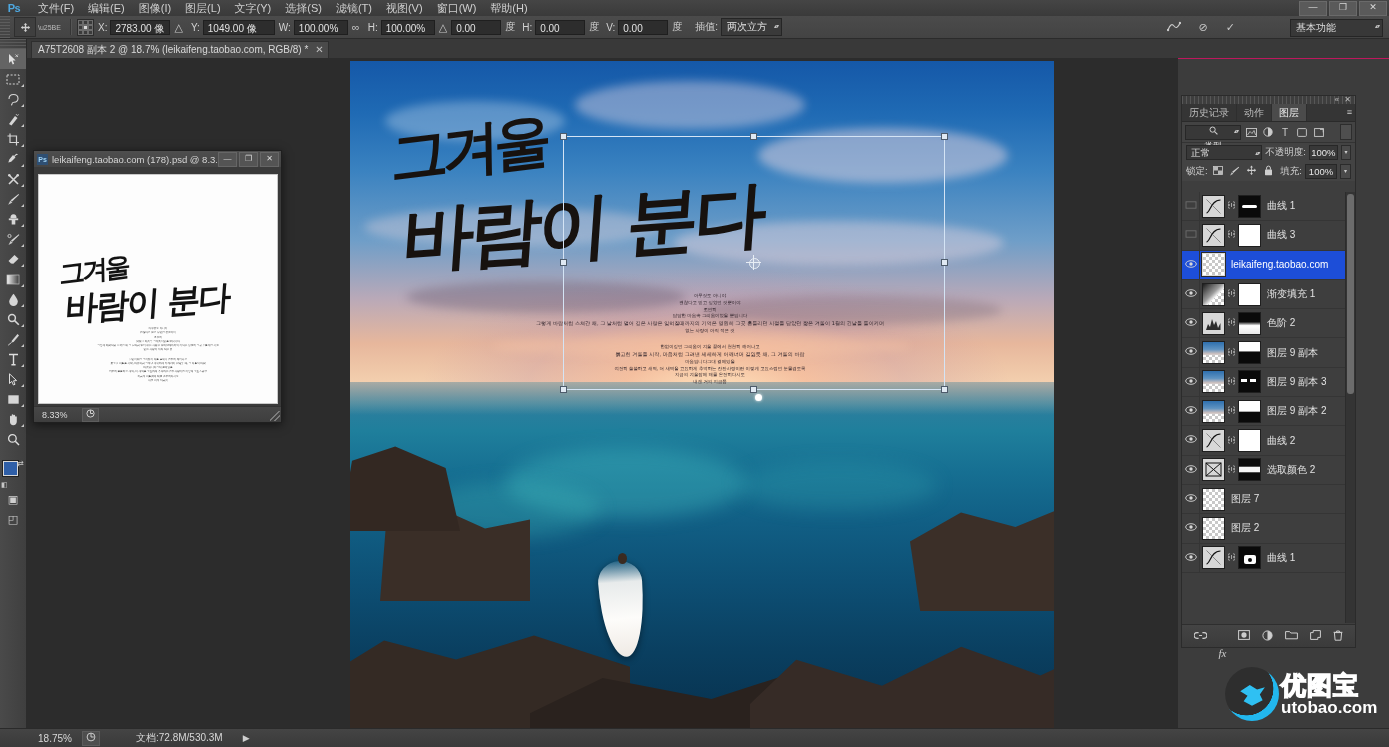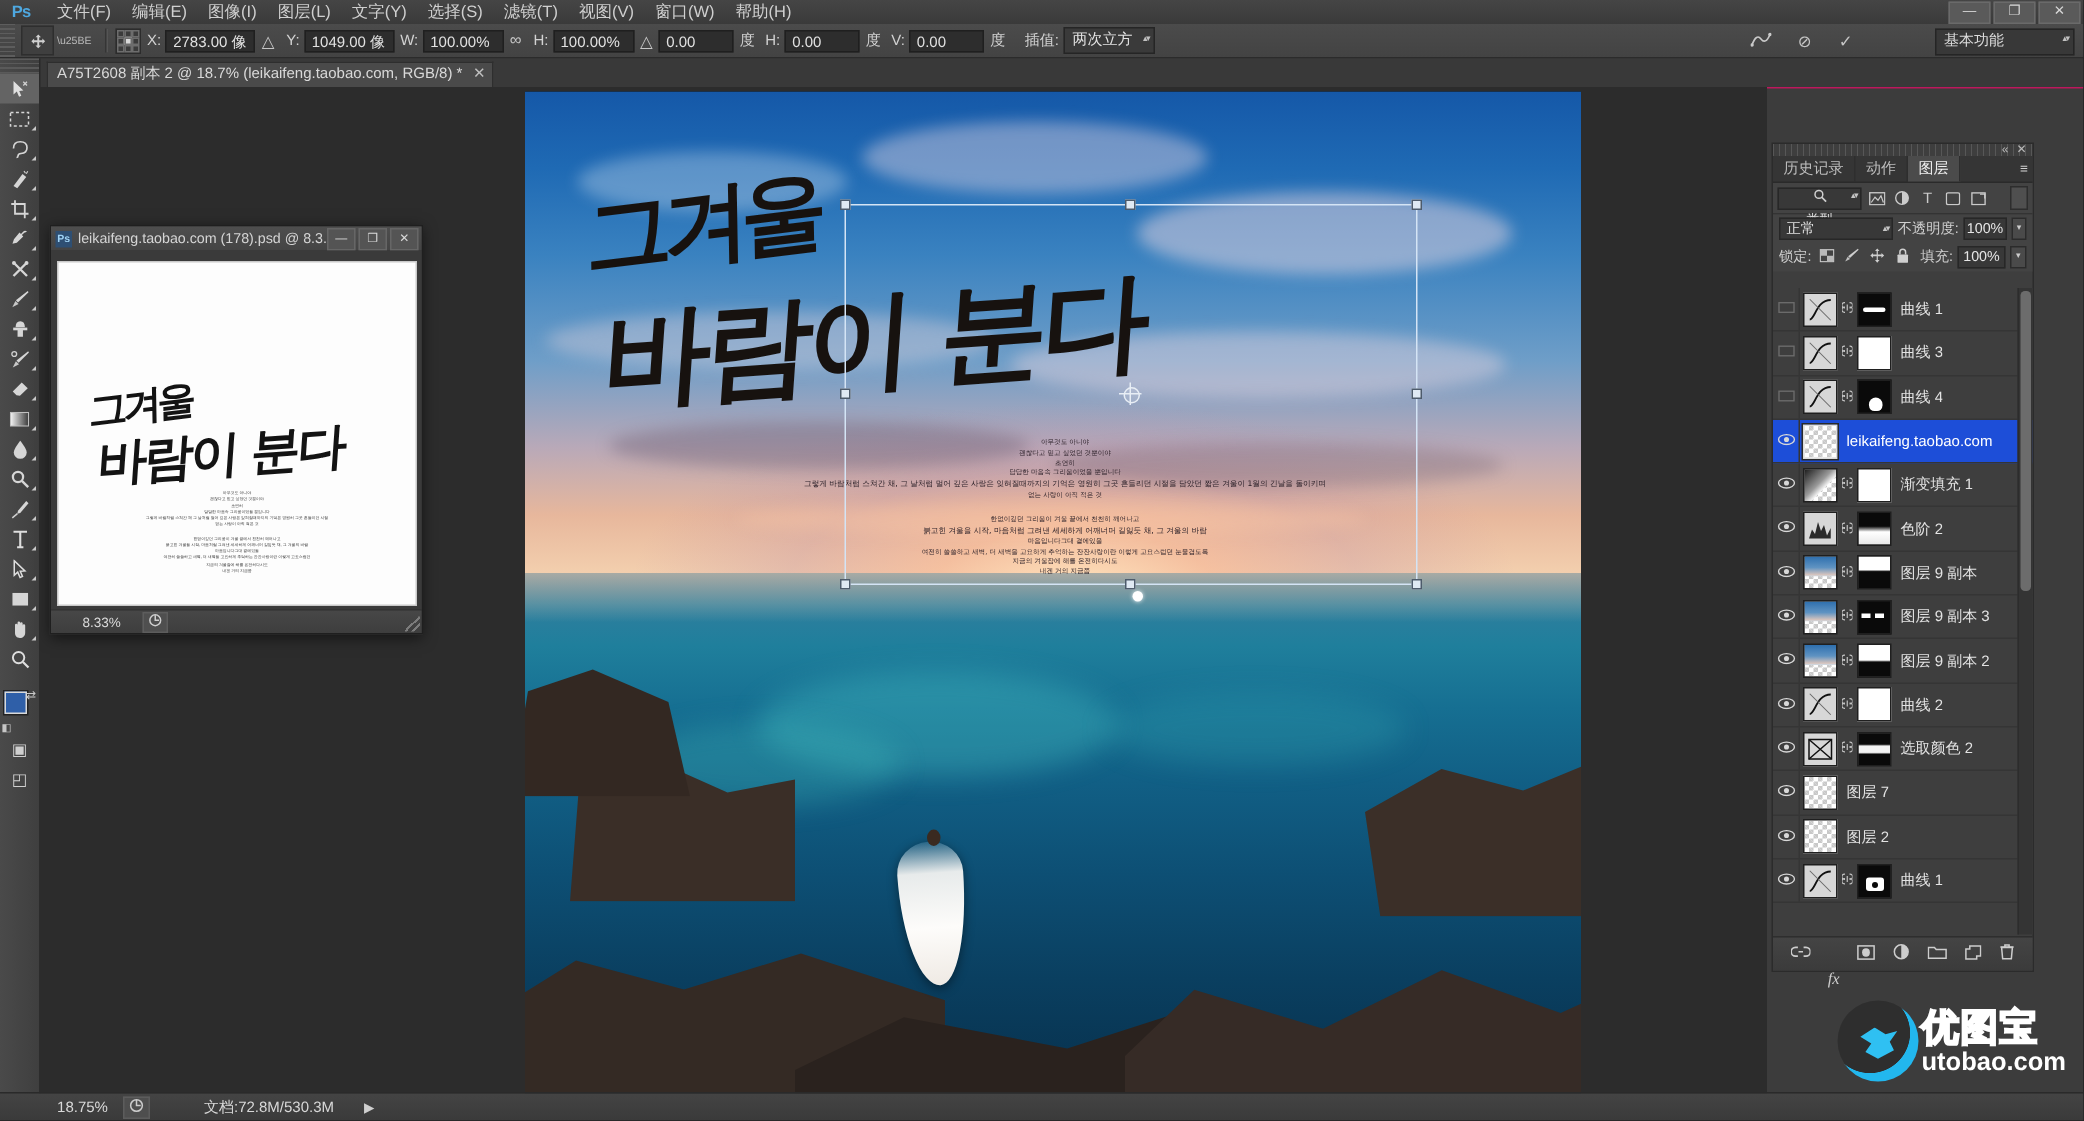--- a/index.html
+++ b/index.html
@@ -290,21 +290,21 @@
   #float-body {
     position: absolute; left: 26px; top: 152px; width: 186px; text-align: center;
     color: #333; font-size: 2.6px; line-height: 1.65;
   }
   #float-statusbar {
     position: absolute; left: 0; bottom: 0; width: 247px; height: 15px;
     background: linear-gradient(#474747, #3e3e3e); border-top: 1px solid #333;
     display: flex; align-items: center;
   }
   #float-zoom {
-    color: #dcdcdc; font-size: 9px; padding-left: 21px; width: 40px;
+    color: #dcdcdc; font-size: 9px; padding-left: 8px; width: 40px;
   }
   #float-doc-icon {
     width: 15px; height: 12px; background: #4f4f4f; border: 1px solid #5d5d5d;
     color: #ccc; font-size: 8px; text-align: center; line-height: 11px;
   }
   #float-resize {
     position: absolute; right: 1px; bottom: 1px; width: 10px; height: 10px;
     background:
       linear-gradient(135deg, transparent 45%, #7c7c7c 45%, #7c7c7c 55%, transparent 55%),
       linear-gradient(135deg, transparent 70%, #7c7c7c 70%, #7c7c7c 80%, transparent 80%);
@@ -538,21 +538,21 @@
         <i class="on"></i>
         <i></i>
         <i></i>
         <i></i>
         <i></i>
     </div>
     <div class="opt-label">X:</div>
     <div class="opt-field" style="width:60px">2783.00 像</div>
     <div class="opt-icon">△</div>
     <div class="opt-label">Y:</div>
-    <div class="opt-field" style="width:60px">1049.00 像</div>
+    <div class="opt-field" style="width:72px">1049.00 像</div>
     <div class="opt-label">W:</div>
     <div class="opt-field" style="width:54px">100.00%</div>
     <div class="opt-icon">∞</div>
     <div class="opt-label">H:</div>
     <div class="opt-field" style="width:54px">100.00%</div>
     <div class="opt-icon">△</div>
     <div class="opt-field" style="width:50px">0.00</div>
     <div class="opt-label">度</div>
     <div class="opt-label">H:</div>
     <div class="opt-field" style="width:50px">0.00</div>
@@ -959,38 +959,20 @@
                 <path d="M1.5 1.5 L15.5 15.5" stroke="#666" stroke-width="0.7"></path>
               </svg>
             </div>
             <div class="linkic"><svg width="7" height="10" viewBox="0 0 7 10">
                 <path d="M3.5 3 V7 M2 1.8 H1.6 a1.7 1.7 0 0 0 0 3.4 H2 M5 1.8 H5.4 a1.7 1.7 0 0 1 0 3.4 H5 M2 4.8 H1.6 a1.7 1.7 0 0 0 0 3.4 H2 M5 4.8 H5.4 a1.7 1.7 0 0 1 0 3.4 H5" fill="none" stroke="#c2c2c2" stroke-width="0.8"></path>
               </svg></div>
             <div class="maskthumb m-white"></div>
           </div>
           <div class="layer-name">曲线 3</div>
         </div>
-        <div class="layer-row">
-          <div class="eye"><svg width="12" height="8" viewBox="0 0 12 8">
-              <rect x="1" y="0.8" width="10" height="6.4" fill="none" stroke="#6d6d6d" stroke-width="0.9"></rect>
-            </svg></div>
-          <div class="thumb-wrap">
-            <div class="thumb adj">
-              <svg width="17" height="17" viewBox="0 0 17 17">
-                <path d="M1.5 15 C5 15 6 2 15.5 2" stroke="#111" fill="none" stroke-width="1.2"></path>
-                <path d="M1.5 1.5 L15.5 15.5" stroke="#666" stroke-width="0.7"></path>
-              </svg>
-            </div>
-            <div class="linkic"><svg width="7" height="10" viewBox="0 0 7 10">
-                <path d="M3.5 3 V7 M2 1.8 H1.6 a1.7 1.7 0 0 0 0 3.4 H2 M5 1.8 H5.4 a1.7 1.7 0 0 1 0 3.4 H5 M2 4.8 H1.6 a1.7 1.7 0 0 0 0 3.4 H2 M5 4.8 H5.4 a1.7 1.7 0 0 1 0 3.4 H5" fill="none" stroke="#c2c2c2" stroke-width="0.8"></path>
-              </svg></div>
-            <div class="maskthumb m-curve4"></div>
-          </div>
-          <div class="layer-name">曲线 4</div>
-        </div>
         <div class="layer-row selected">
           <div class="eye"><svg width="12" height="8" viewBox="0 0 12 8">
               <ellipse cx="6" cy="4" rx="5.3" ry="3.3" fill="none" stroke="#d8d8d8" stroke-width="0.9"></ellipse>
               <circle cx="6" cy="4" r="1.7" fill="#d8d8d8"></circle>
             </svg></div>
           <div class="thumb-wrap">
             <div class="thumb checker sel"></div>
           </div>
           <div class="layer-name">leikaifeng.taobao.com</div>
         </div>

